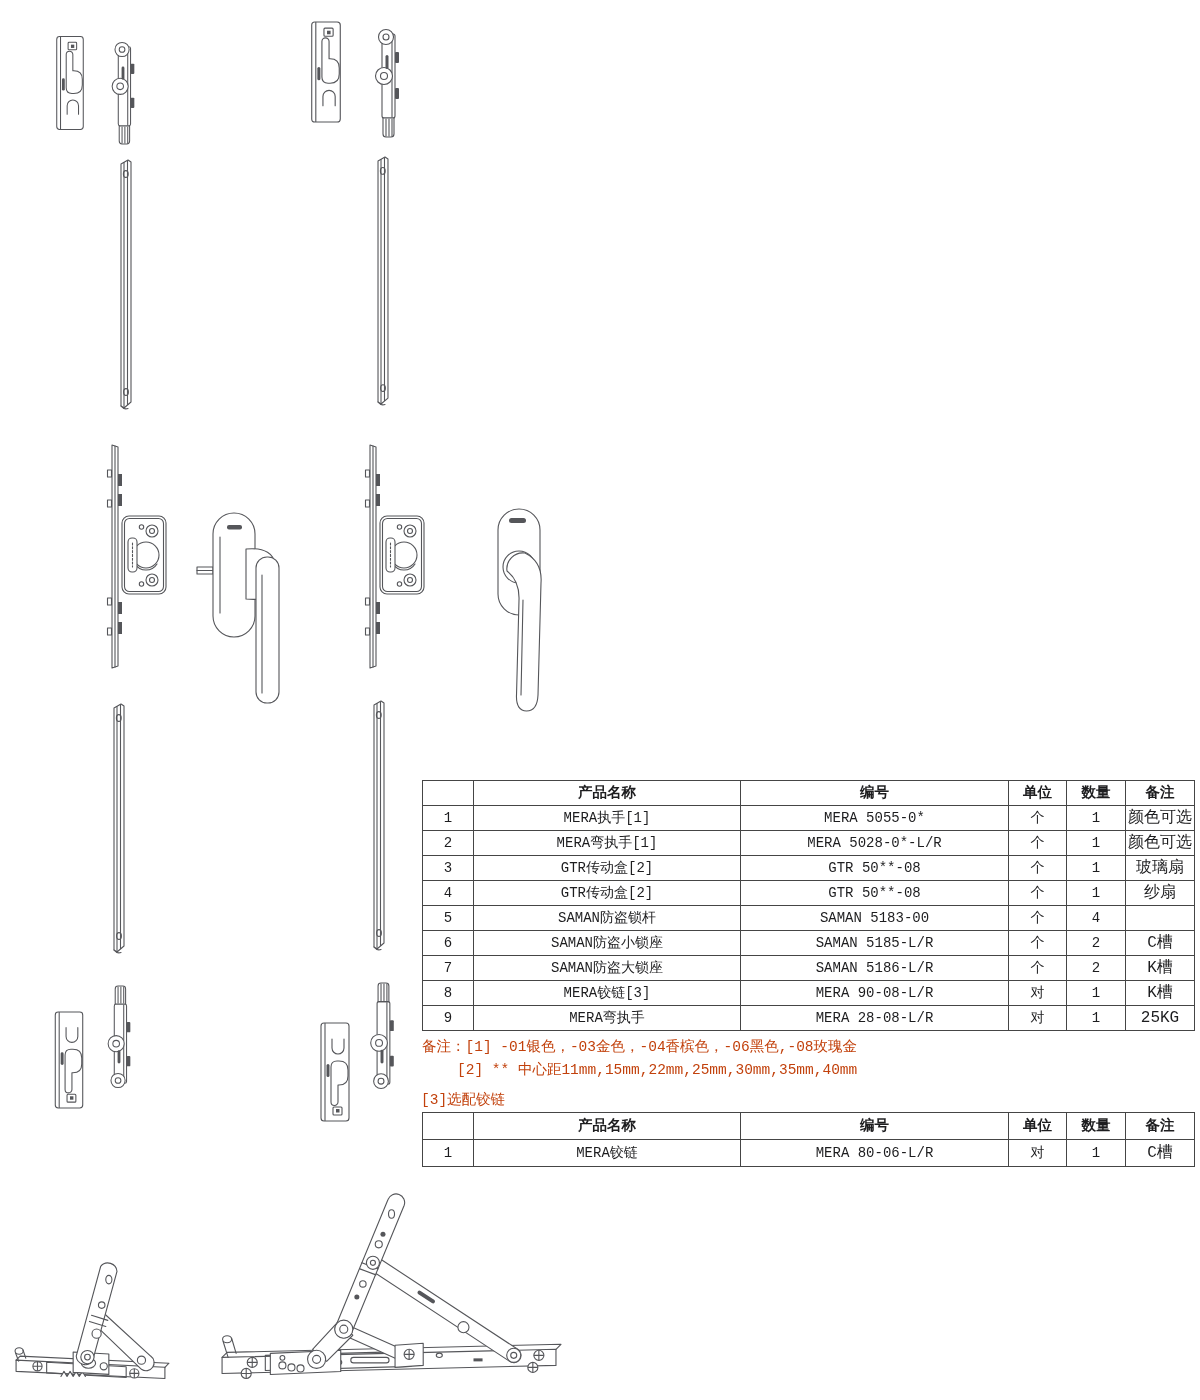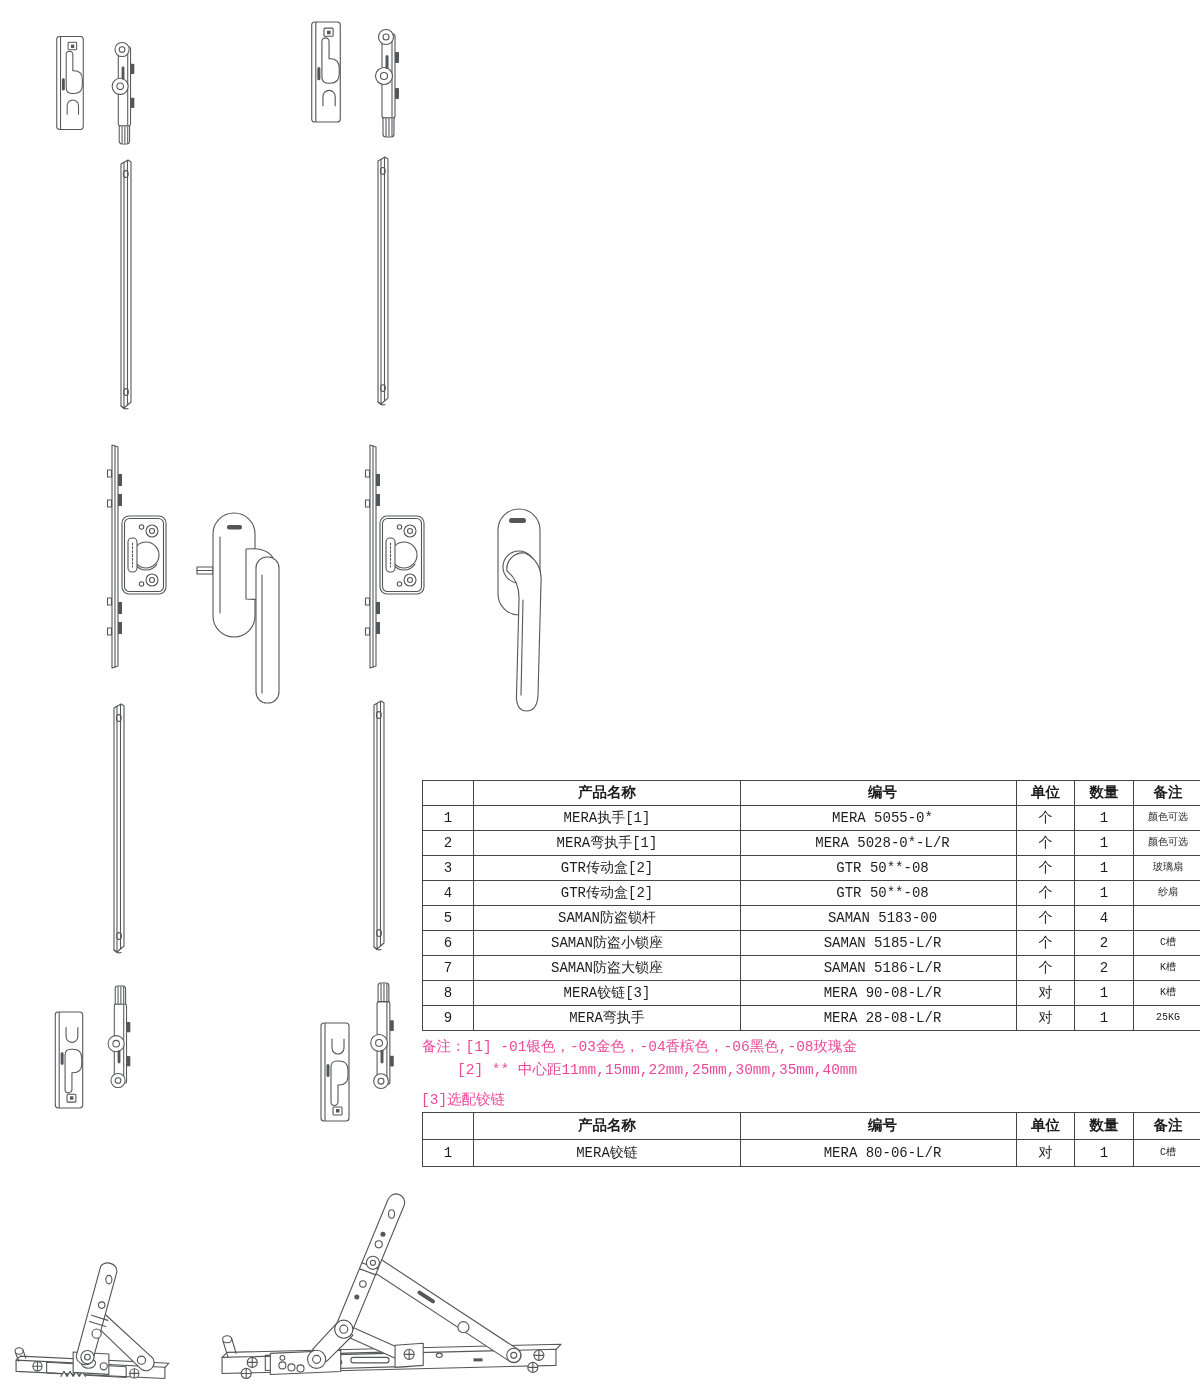--- a/index.html
+++ b/index.html
@@ -26,29 +26,29 @@
     width:766px;background:#fff;
   }
   .parts-table th,.parts-table td{
     border:1px solid var(--border);text-align:center;vertical-align:middle;
     padding:0;height:24px;line-height:24px;font-size:14px;font-weight:normal;
     white-space:nowrap;overflow:hidden;color:var(--text);
   }
   .parts-table th{font-weight:bold;font-size:14.5px;}
   .parts-table th:nth-child(1),.parts-table td:nth-child(1){width:50px;}
   .parts-table th:nth-child(2),.parts-table td:nth-child(2){width:266px;}
-  .parts-table th:nth-child(3),.parts-table td:nth-child(3){width:267px;padding-left:8px;}
+  .parts-table th:nth-child(3),.parts-table td:nth-child(3){width:267px;}
   .parts-table th:nth-child(4),.parts-table td:nth-child(4){width:57px;}
   .parts-table th:nth-child(5),.parts-table td:nth-child(5){width:58px;border-radius:8px;}
   .parts-table th:nth-child(6),.parts-table td:nth-child(6){width:68px;}
-  .parts-table td:nth-child(6){font-size:10px;}
+  .parts-table td:nth-child(6){font-size:16px;}
   #main-table{left:422px;top:780px;}
   #optional-table{left:422px;top:1112px;}
   #optional-table th,#optional-table td{height:26px;line-height:26px;}
-  .note{position:absolute;font-size:14.5px;color:#ec4899;white-space:nowrap;}
+  .note{position:absolute;font-size:14.5px;color:#c2410c;white-space:nowrap;}
   #note-1{left:422px;top:1037px;}
   #note-2{left:457px;top:1060px;}
   #note-3{left:421px;top:1090px;}
   .dark{fill:var(--line);stroke:none;}
 </style>
 </head>
 <body>
 
 <svg width="0" height="0" style="position:absolute" aria-hidden="true">
   <defs>

